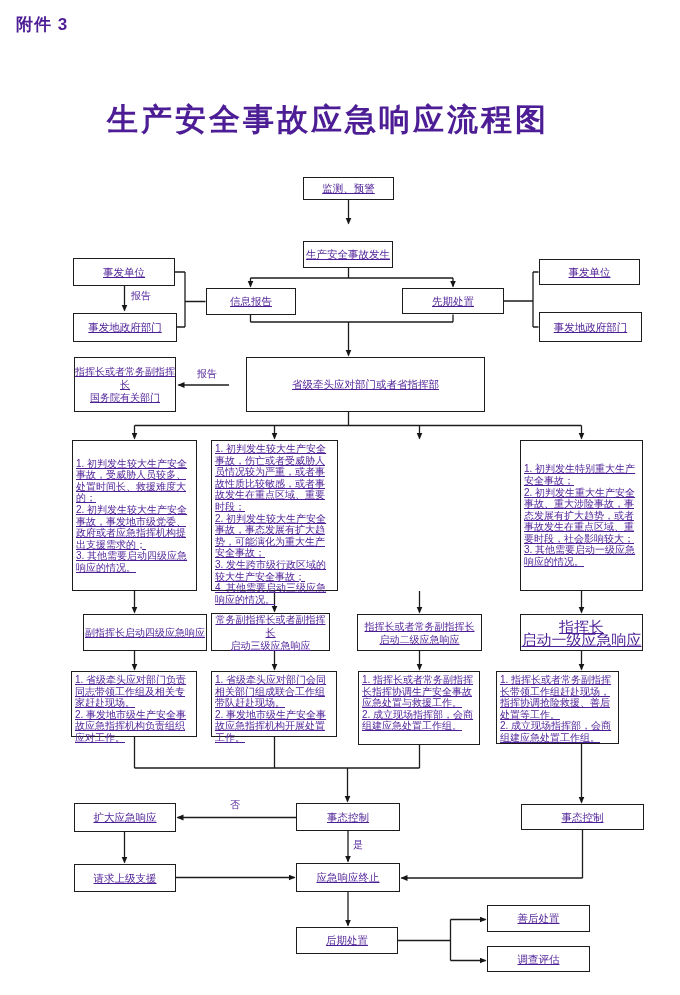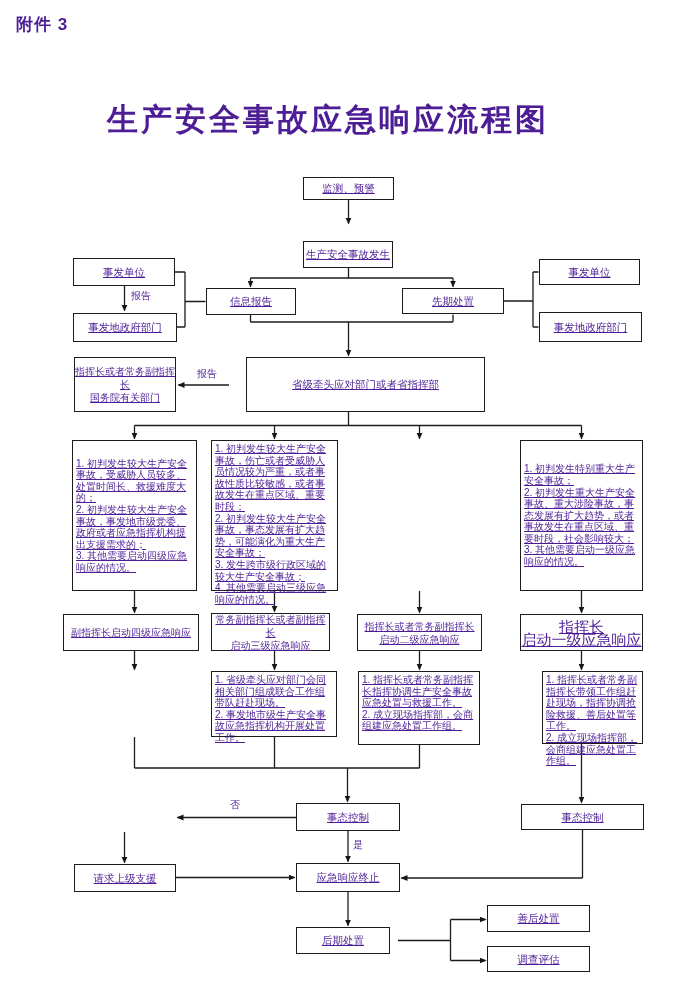--- a/index.html
+++ b/index.html
@@ -94,38 +94,41 @@
 2. 初判发生较大生产安全事故，事发地市级党委、政府或者应急指挥机构提出支援需求的；
 3. 其他需要启动四级应急响应的情况。</div>
   <div class="node para top" style="left:211px;top:440px;width:127px;height:151px">1. 初判发生较大生产安全事故，伤亡或者受威胁人员情况较为严重，或者事故性质比较敏感，或者事故发生在重点区域、重要时段；
 2. 初判发生较大生产安全事故，事态发展有扩大趋势，可能演化为重大生产安全事故；
 3. 发生跨市级行政区域的较大生产安全事故；
 4. 其他需要启动三级应急响应的情况。</div>
   <div class="node para" style="left:520px;top:440px;width:123px;height:151px">1. 初判发生特别重大生产安全事故；
 2. 初判发生重大生产安全事故、重大涉险事故，事态发展有扩大趋势，或者事故发生在重点区域、重要时段，社会影响较大；
 3. 其他需要启动一级应急响应的情况。</div>
 
-  <div class="node" style="left:63px;top:614px;width:136px;height:37px;font-size:10px">副指挥长启动四级应急响应</div>
+  <div class="node" style="left:83px;top:614px;width:124px;height:37px;font-size:10px">副指挥长启动四级应急响应</div>
   <div class="node" style="left:211px;top:613px;width:119px;height:38px;font-size:10px">常务副指挥长或者副指挥长
 启动三级应急响应</div>
   <div class="node" style="left:357px;top:614px;width:125px;height:37px;font-size:10px">指挥长或者常务副指挥长
 启动二级应急响应</div>
   <div class="node" style="left:520px;top:614px;width:123px;height:37px;font-size:15px">指挥长
 启动一级应急响应</div>
 
+  <div class="node para top" style="left:71px;top:671px;width:126px;height:66px">1. 省级牵头应对部门负责同志带领工作组及相关专家赶赴现场。
+2. 事发地市级生产安全事故应急指挥机构负责组织应对工作。</div>
   <div class="node para top" style="left:211px;top:671px;width:126px;height:66px">1. 省级牵头应对部门会同相关部门组成联合工作组带队赶赴现场。
 2. 事发地市级生产安全事故应急指挥机构开展处置工作。</div>
   <div class="node para top" style="left:358px;top:671px;width:122px;height:74px">1. 指挥长或者常务副指挥长指挥协调生产安全事故应急处置与救援工作。
 2. 成立现场指挥部，会商组建应急处置工作组。</div>
-  <div class="node para top" style="left:542px;top:671px;width:101px;height:73px">1. 指挥长或者常务副指挥长带领工作组赶赴现场，指挥协调抢险救援、善后处置等工作。
+  <div class="node para top" style="left:496px;top:671px;width:123px;height:73px">1. 指挥长或者常务副指挥长带领工作组赶赴现场，指挥协调抢险救援、善后处置等工作。
 2. 成立现场指挥部，会商组建应急处置工作组。</div>
 
+  <div class="node" style="left:74px;top:803px;width:102px;height:29px">扩大应急响应</div>
   <div class="lbl" style="left:229px;top:799px">否</div>
   <div class="node" style="left:296px;top:803px;width:104px;height:28px">事态控制</div>
   <div class="node" style="left:521px;top:804px;width:123px;height:26px">事态控制</div>
   <div class="lbl" style="left:352px;top:839px">是</div>
   <div class="node" style="left:74px;top:864px;width:102px;height:28px">请求上级支援</div>
   <div class="node" style="left:296px;top:863px;width:104px;height:29px">应急响应终止</div>
-  <div class="node" style="left:296px;top:927px;width:94px;height:27px">后期处置</div>
+  <div class="node" style="left:296px;top:927px;width:102px;height:27px">后期处置</div>
   <div class="node" style="left:487px;top:905px;width:103px;height:27px">善后处置</div>
   <div class="node" style="left:487px;top:946px;width:103px;height:26px">调查评估</div>
 
 </div>
 
 </body></html>

